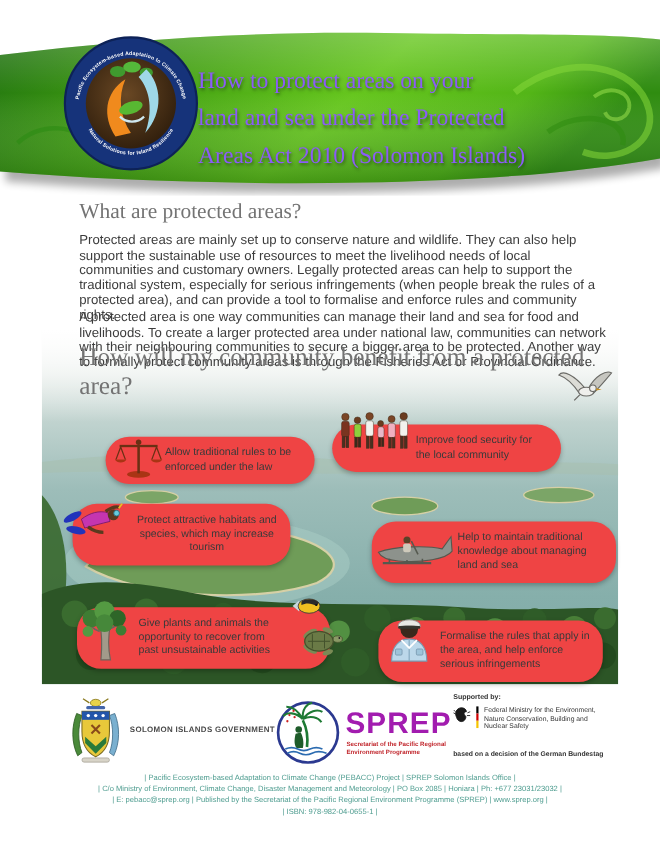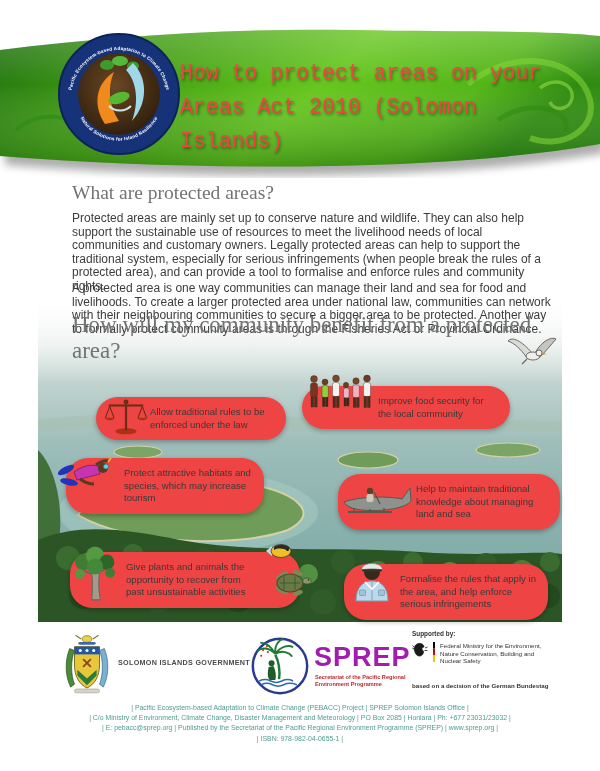--- a/index.html
+++ b/index.html
@@ -5,21 +5,21 @@
   html,body{margin:0;padding:0;background:#e9e9e9;}
   .page{position:relative;width:600px;height:771px;background:#fff;overflow:hidden;
         font-family:"Liberation Sans", sans-serif;color:#3a3a3a;}
   svg{display:block;}
   .abs{position:absolute;}
 
   
   .banner-svg{position:absolute;left:0;top:18px;width:600px;height:160px;}
   .logo-svg{position:absolute;left:57px;top:32px;width:124px;height:124px;z-index:3;}
   .banner-title{position:absolute;left:180px;top:56px;width:400px;z-index:3;
-    font-family:Liberation Mono, monospace;font-size:21.5px;line-height:34px;color:#ef4444;
+    font-family:Liberation Serif, serif;font-size:21.5px;line-height:34px;color:#8b5cf6;
     text-shadow:1px 2px 3px rgba(0,0,0,.45);}
   .banner-title span{display:block;}
 
   
   .h-green{font-family:"Liberation Serif", serif;color:#737373;font-weight:normal;margin:0;}
   .h1a{left:72px;top:182px;font-size:19.5px;z-index:5;}
   .h2a{left:72px;top:312px;font-size:23px;z-index:5;width:470px;}
   .para{position:absolute;left:72px;width:480px;font-size:12px;line-height:13.6px;color:#3c3c3c;z-index:5;}
   .p1{top:212px;}
   .p2{top:282px;}
@@ -34,21 +34,21 @@
 
   
   .bubble{position:absolute;background:#ef4444;border-radius:22px;z-index:6;
     box-shadow:0 2px 5px rgba(0,0,0,.28);font-size:9.6px;line-height:12.5px;color:#3a3a3a;
     padding:9px 12px 9px 54px;}
   .bicon{position:absolute;}
   .b1{left:96px;top:397px;width:124px;}
   .b1 .bicon{left:7px;top:-5px;}
   .b2{left:302px;top:386px;width:120px;padding-left:76px;}
   .b2 .bicon{left:4px;top:-15px;}
-  .b3{left:66px;top:458px;width:128px;padding-left:58px;}
+  .b3{left:66px;top:458px;width:128px;padding-left:58px;text-align:center;}
   .b3 .bicon{left:-10px;top:-6px;}
   .b4{left:338px;top:474px;width:132px;padding-left:78px;}
   .b4 .bicon{left:2px;top:8px;}
   .b5{left:70px;top:552px;width:128px;padding-left:56px;padding-right:46px;}
   .b5 .bicon{left:0px;top:-6px;}
   .b5 .bicon-fish{left:auto;right:6px;top:-10px;}
   .b5 .bicon-turtle{left:auto;right:-14px;top:16px;}
   .b6{left:344px;top:564px;width:136px;padding-left:56px;}
   .b6 .bicon{left:7px;top:-5px;}
 
@@ -127,20 +127,21 @@
     <text font-size="4.7" font-weight="bold" fill="#ffffff" letter-spacing="0.2">
       <textPath href="#ringTop" startOffset="50%" text-anchor="middle">Pacific Ecosystem-based Adaptation to Climate Change</textPath>
     </text>
     <text font-size="4.7" font-weight="bold" fill="#ffffff" letter-spacing="0.2">
       <textPath href="#ringBot" startOffset="50%" text-anchor="middle">Natural Solutions for Island Resilience</textPath>
     </text>
   </svg>
 
   <div class="banner-title">
     <span>How to protect areas on your</span>
+    <span>land and sea under the Protected</span>
     <span>Areas Act 2010 (Solomon Islands)</span>
   </div>
 
   <h2 class="h-green h1a abs">What are protected areas?</h2>
   <div class="para p1">Protected areas are mainly set up to conserve nature and wildlife. They can also help support the sustainable use of resources to meet the livelihood needs of local communities and customary owners. Legally protected areas can help to support the traditional system, especially for serious infringements (when people break the rules of a protected area), and can provide a tool to formalise and enforce rules and community rights.</div>
   <div class="para p2">A protected area is one way communities can manage their land and sea for food and livelihoods. To create a larger protected area under national law,  communities can network with their neighbouring communities to secure a bigger area to be protected. Another way to formally protect community areas  is through the Fisheries Act or Provincial Ordinance.</div>
 
   <h2 class="h-green h2a abs">How will my community benefit from a protected area?</h2>
 
   <svg class="bird" viewBox="0 0 52 40">

